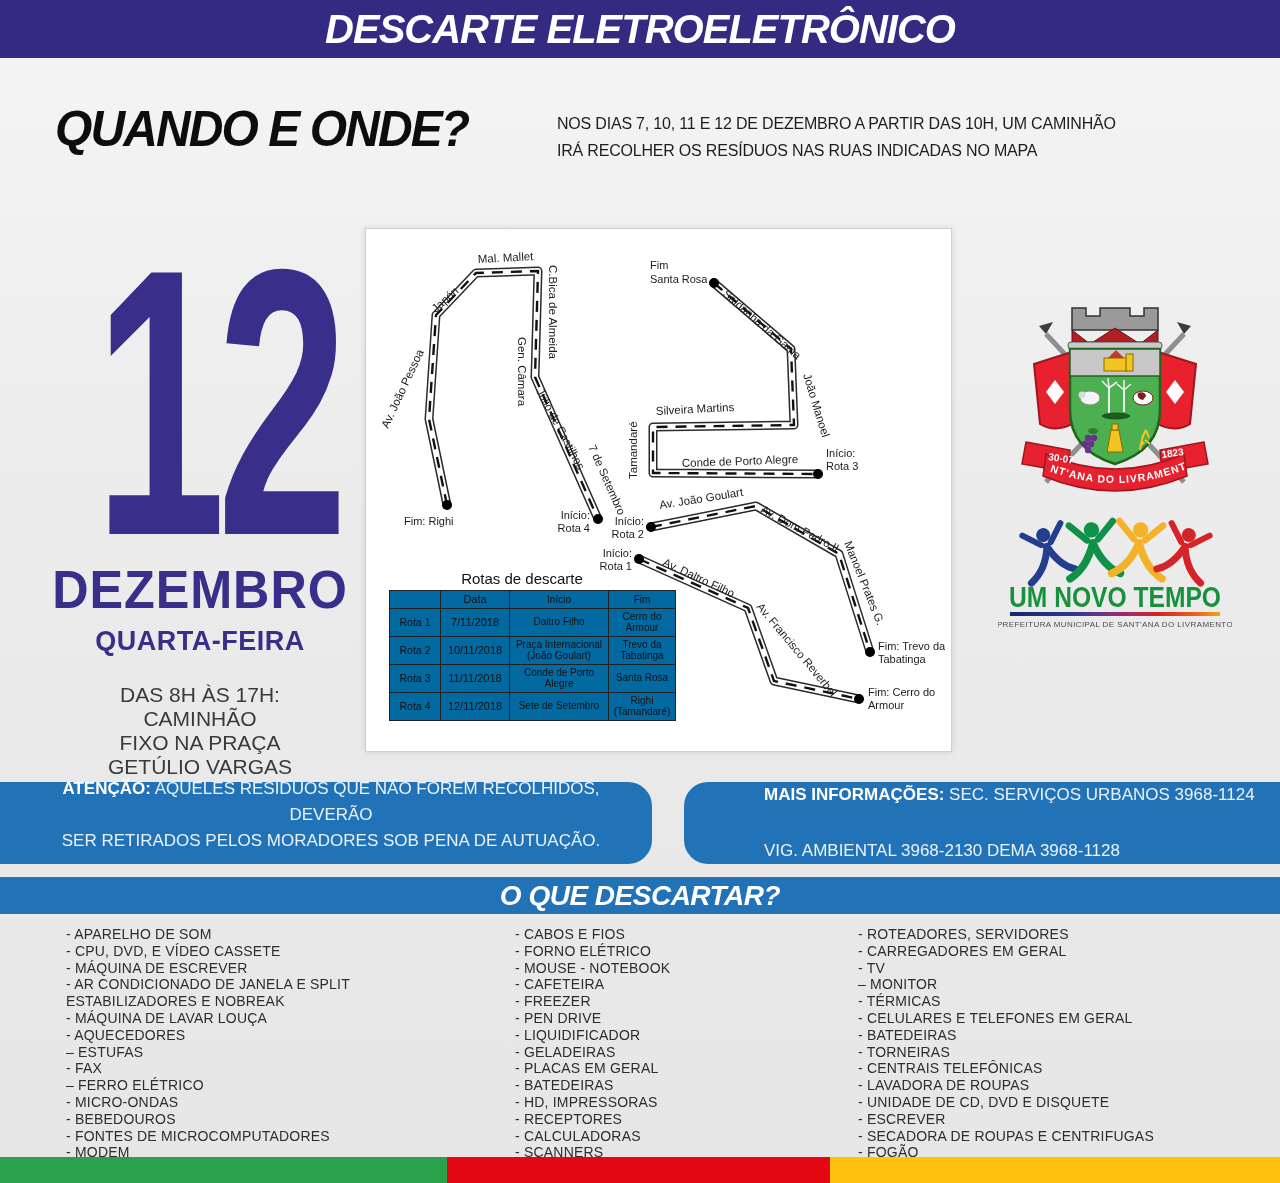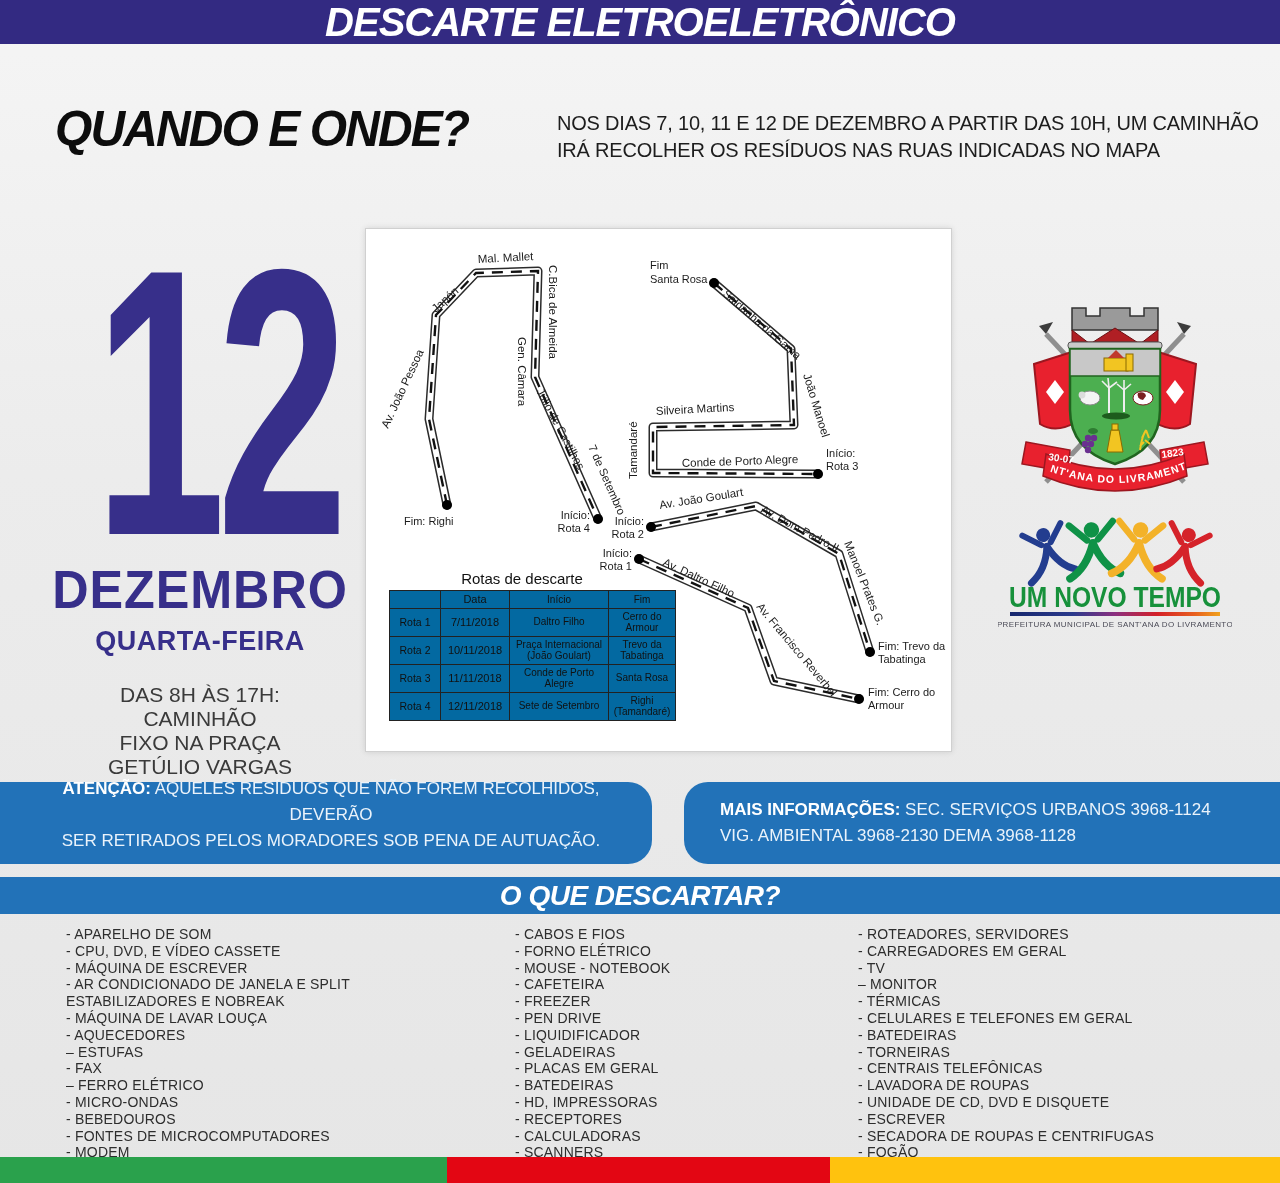--- a/index.html
+++ b/index.html
@@ -1,28 +1,28 @@
 <!DOCTYPE html>
 <html><head>
 <meta charset="utf-8">
 <style>
   html,body{margin:0;padding:0;}
   body{font-family:"Liberation Sans",sans-serif;background:#d9d9d9;}
   .page{position:relative;width:1280px;height:1183px;overflow:hidden;
         background:linear-gradient(180deg,#f5f5f5 0%,#ececec 40%,#e6e6e6 100%);}
 
   
-  .banner{position:absolute;left:0;top:0;width:1280px;height:44px;background:#332a82;
+  .banner{position:absolute;left:0;top:0;width:1280px;height:58px;background:#332a82;
           display:flex;align-items:center;justify-content:center;}
   .banner .title{color:#fff;font-size:40px;font-weight:bold;font-style:italic;letter-spacing:-1px;}
 
   
   .when-heading{position:absolute;left:55px;top:100px;font-size:50px;font-weight:bold;
                 font-style:italic;color:#0d0d0d;letter-spacing:-2px;transform:scaleX(.96);transform-origin:left;}
-  .when-desc{position:absolute;left:557px;top:110px;width:715px;font-size:20px;color:#1d1d1d;
+  .when-desc{position:absolute;left:557px;top:110px;width:715px;font-size:16px;color:#1d1d1d;
              line-height:27px;letter-spacing:-.2px;}
 
   
   .date-block{position:absolute;left:30px;top:255px;width:340px;text-align:center;color:#372f8a;}
   .big-day{font-size:380px;font-weight:bold;line-height:.78;letter-spacing:-14px;
            transform:scaleX(.62);transform-origin:center top;}
   .month{font-size:53px;font-weight:bold;letter-spacing:1px;margin-top:8px;transform:scaleX(.95);}
   .weekday{font-size:27px;font-weight:bold;letter-spacing:.5px;margin-top:6px;}
   .date-details{margin-top:26px;color:#3a3a3a;font-size:21px;line-height:24px;}
 
@@ -43,21 +43,21 @@
 
   
   .crest{position:absolute;left:1012px;top:292px;width:206px;height:218px;}
   .novo-tempo{position:absolute;left:998px;top:512px;width:234px;height:124px;}
 
   
   .notice{position:absolute;top:782px;height:82px;background:#2272b8;color:#eaf3fb;
           font-size:17px;line-height:26px;display:flex;flex-direction:column;justify-content:center;}
   .notice b{color:#fff;}
   .notice.attention{left:0;width:652px;border-radius:0 24px 24px 0;text-align:center;padding:0 30px 16px 40px;box-sizing:border-box;}
-  .notice.info{left:684px;width:596px;border-radius:24px 0 0 24px;text-align:left;padding-left:36px;box-sizing:border-box;}
+  .notice.info{left:684px;width:596px;border-radius:24px 0 0 24px;text-align:left;padding-left:80px;box-sizing:border-box;justify-content:space-between;}
 
   
   .discard-bar{position:absolute;left:0;top:877px;width:1280px;height:37px;background:#2272b8;
                display:flex;align-items:center;justify-content:center;}
   .discard-bar .t{color:#fff;font-size:28px;font-weight:bold;font-style:italic;letter-spacing:-.5px;}
   .col{position:absolute;top:926px;font-size:14px;line-height:16.8px;color:#2d2d2d;letter-spacing:.2px;}
   .col-1{left:66px;width:400px;}
   .col-2{left:471px;width:390px;margin-left:44px;}
   .col-3{left:858px;width:410px;}
 

